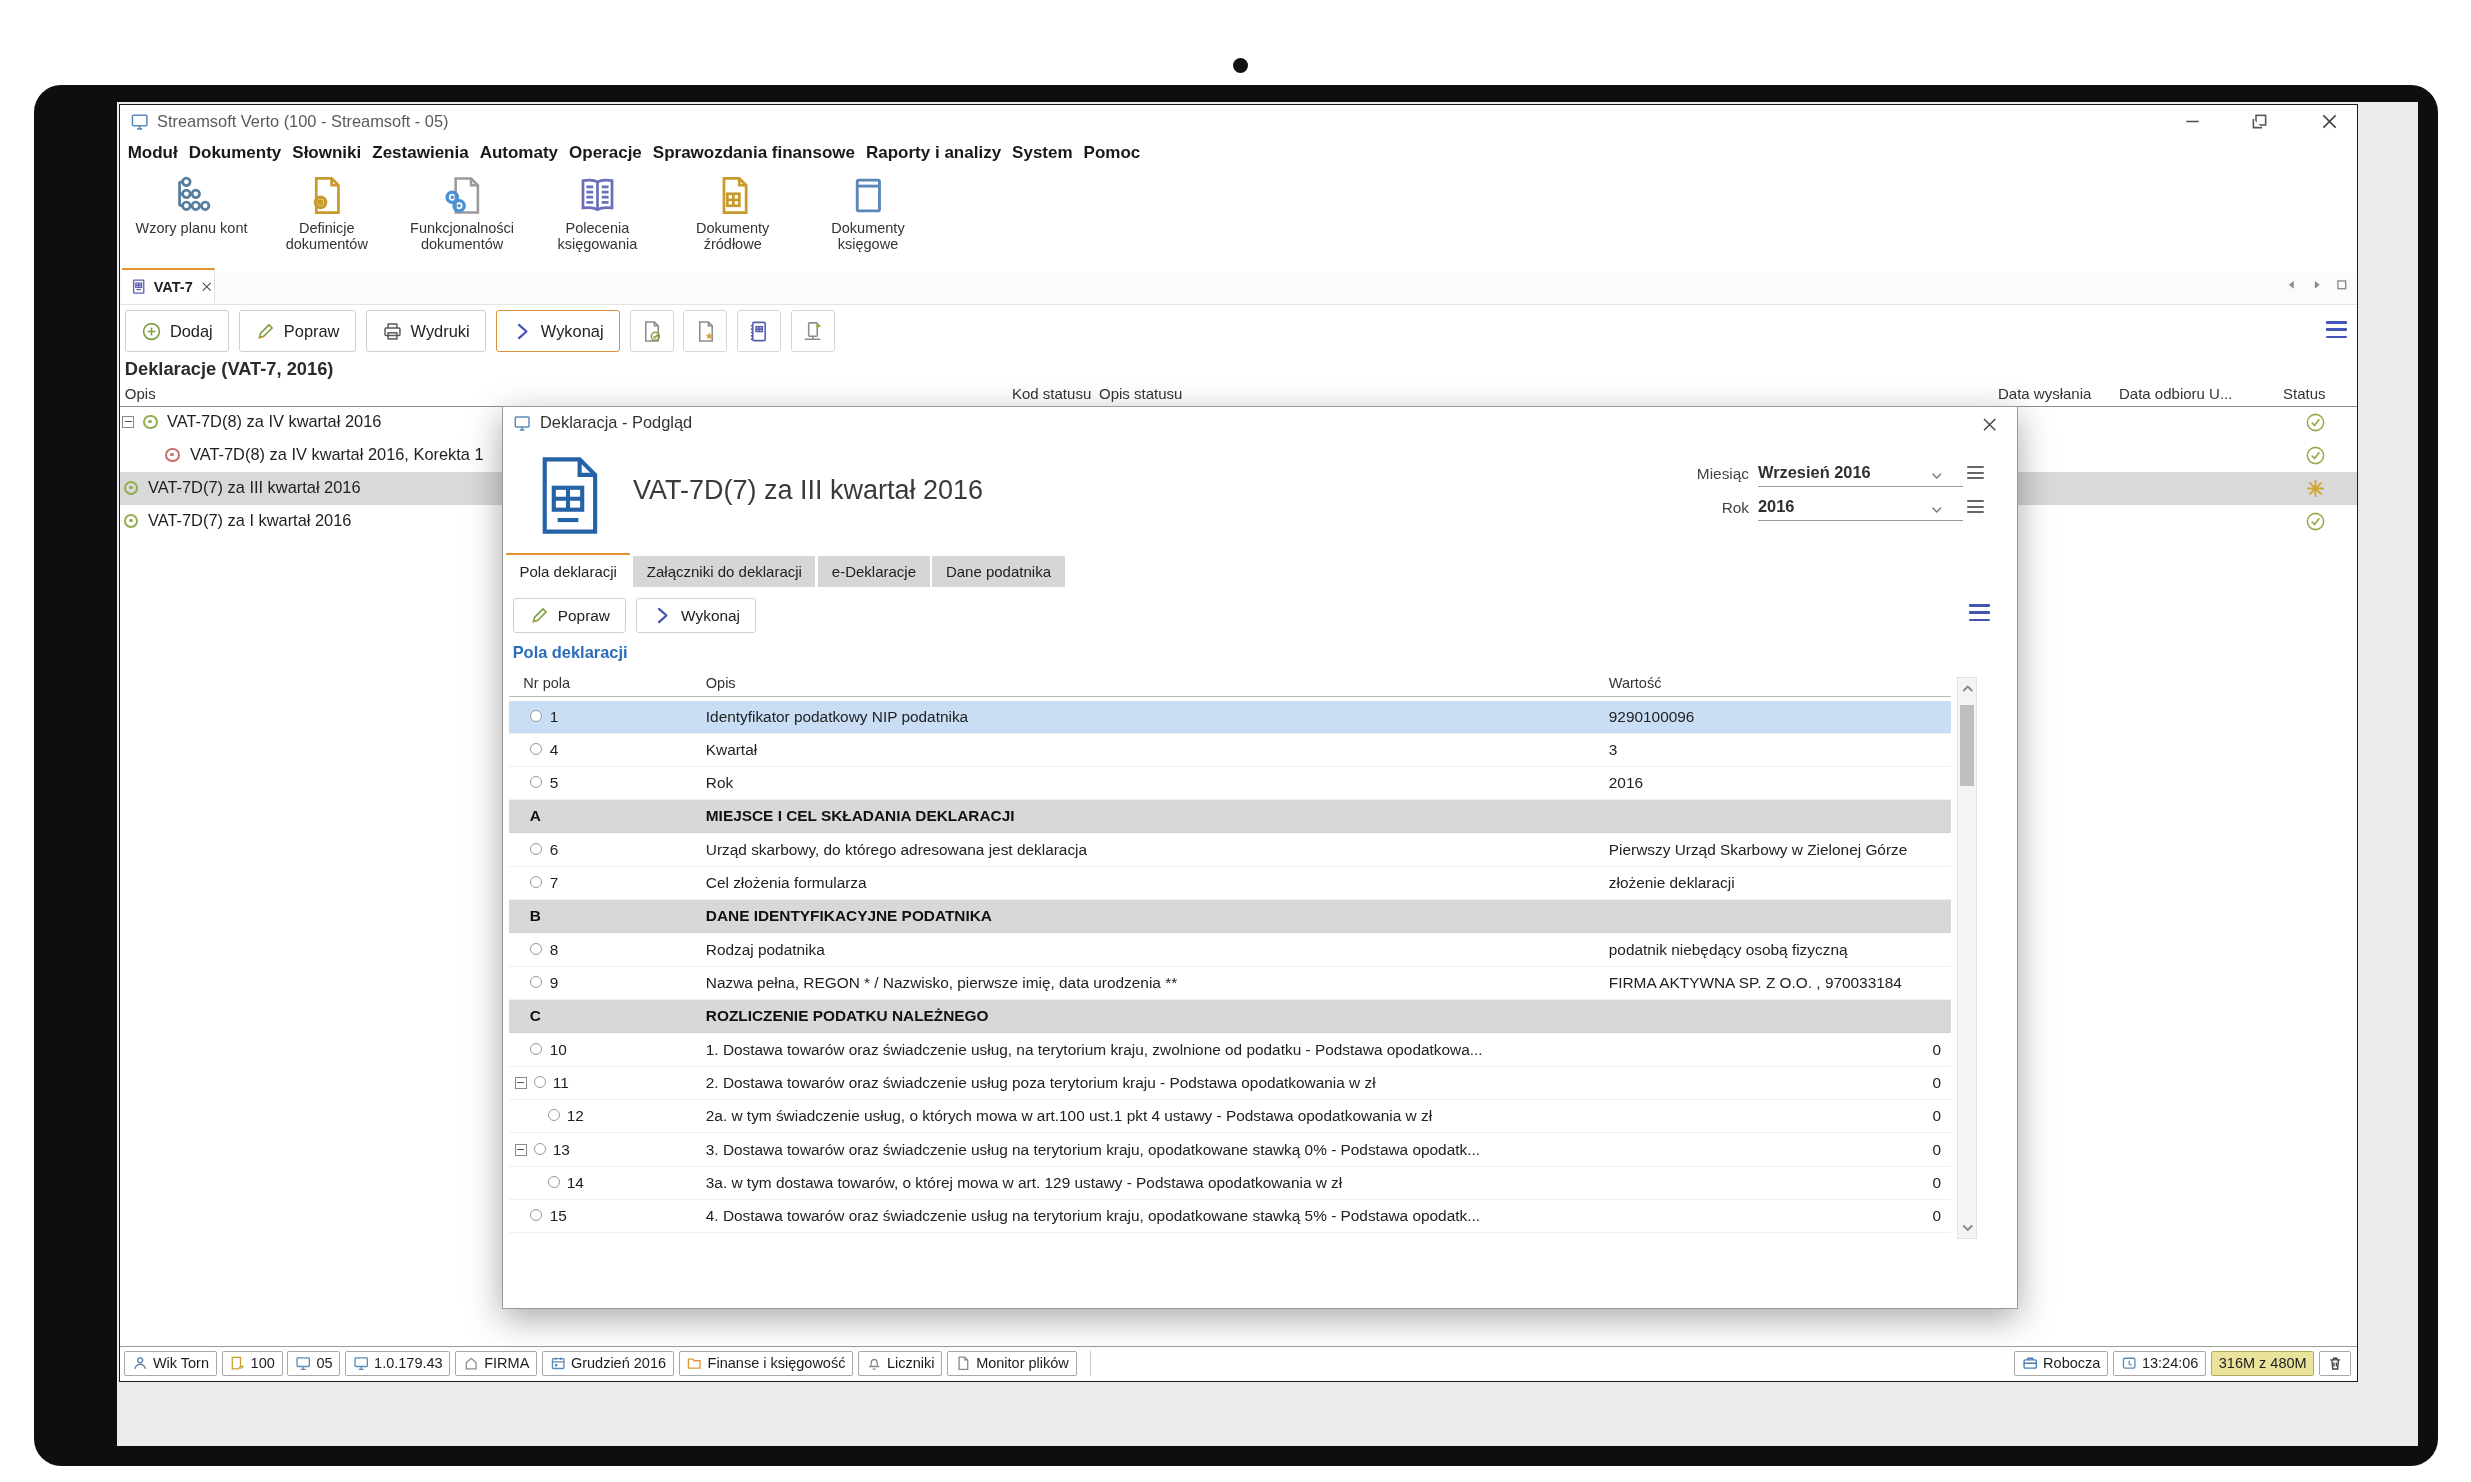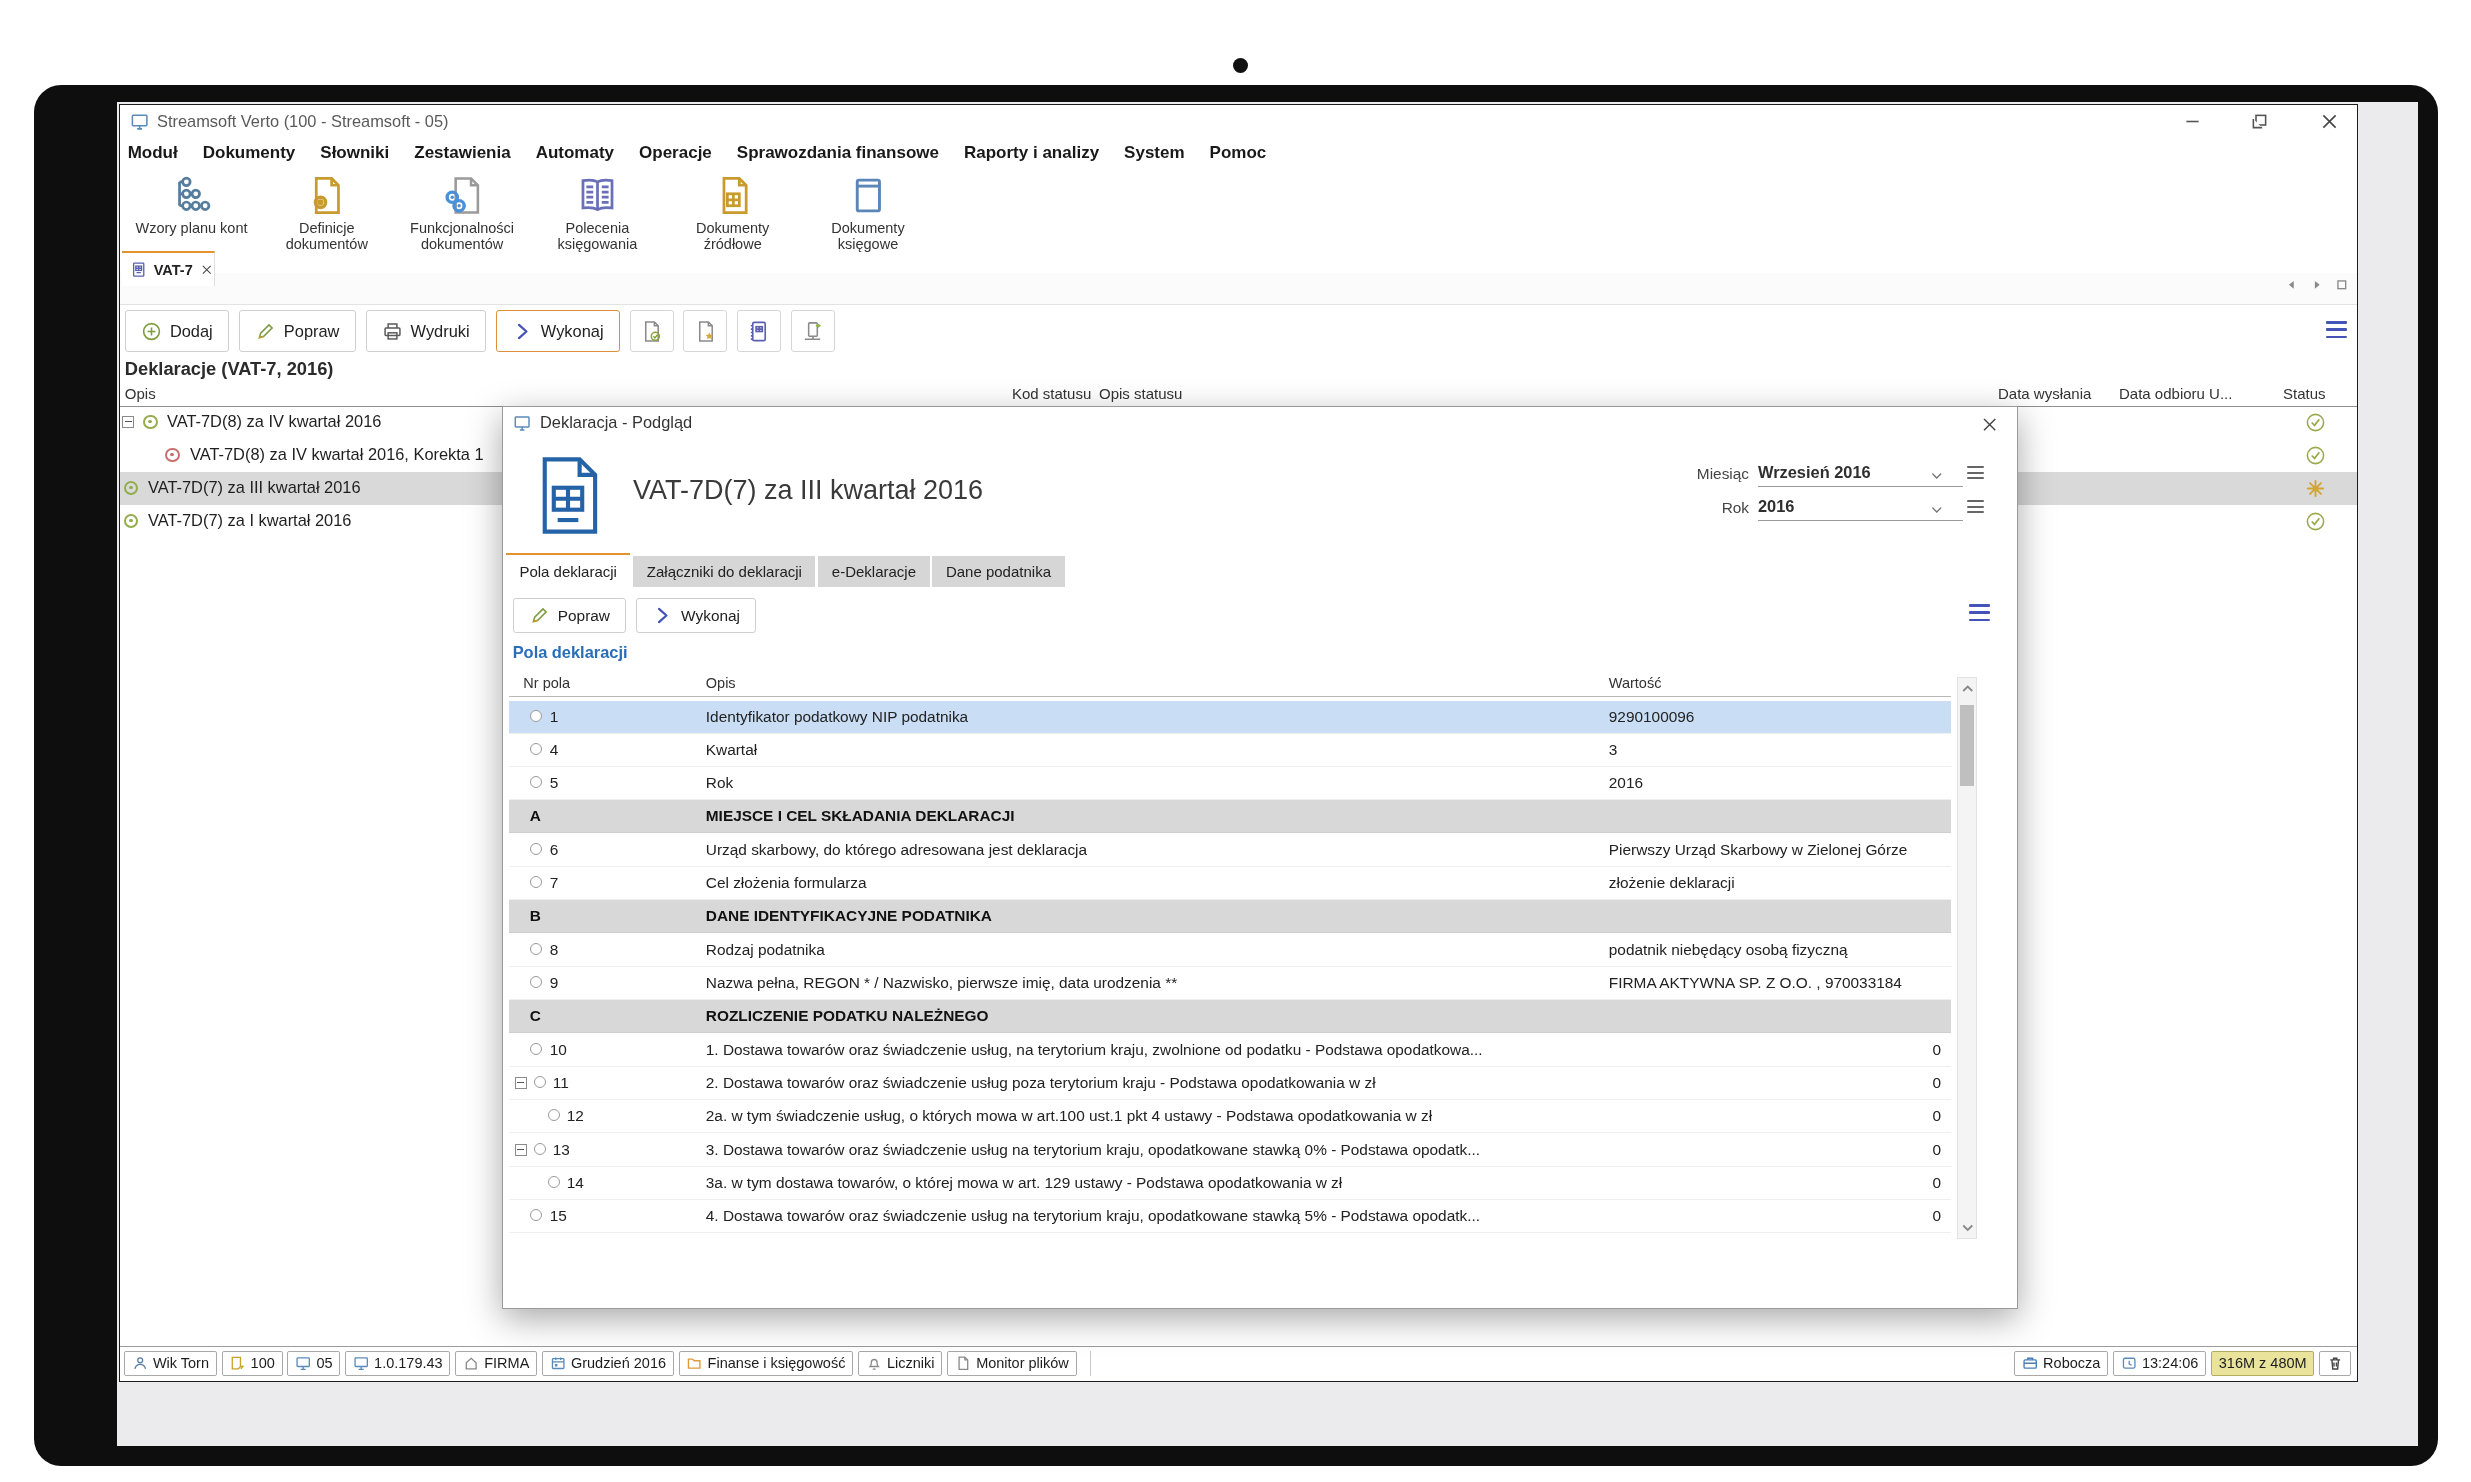--- a/index.html
+++ b/index.html
@@ -9,28 +9,28 @@
   .bezel{position:absolute;left:34px;top:85px;width:2404px;height:1381px;background:#0e0e0e;border-radius:27px;}
   .screen{position:absolute;left:117px;top:102px;width:2301px;height:1344px;background:#ebebed;}
   
   .window{position:absolute;left:119px;top:104px;width:2239px;height:1278px;background:#fff;
           border:1.9px solid #1c1c1c;box-sizing:border-box;}
   .titlebar{position:absolute;left:0;top:0;width:100%;height:33px;}
   .titlebar .app-icon{position:absolute;left:9.7px;top:6.8px;width:19.3px;height:19.3px;}
   .titlebar .title-text{position:absolute;left:37px;top:6.8px;font-size:16.4px;color:#5a5a5a;white-space:nowrap;}
   .winbtn{position:absolute;top:5.8px;width:21px;height:21px;}
   .wb-min{right:154px}.wb-max{right:87px}.wb-close{right:17.4px}
-  .menubar{position:absolute;left:7.7px;top:33px;height:29px;display:flex;gap:25px;align-items:center;}
+  .menubar{position:absolute;left:7.7px;top:33px;height:29px;display:flex;gap:11px;align-items:center;}
   .menu-item{font-size:17px;font-weight:600;color:#191919;white-space:nowrap;}
   .toolbar{position:absolute;left:13.5px;top:64px;height:102px;display:flex;gap:19.3px;}
   .tb-item{width:116px;display:flex;flex-direction:column;align-items:center;gap:3.9px;padding-top:5.8px;}
   .tb-item .ic{width:41px;height:41px;}
   .tb-item .lb{font-size:14.5px;color:#333;text-align:center;line-height:1.15;}
   .tabstrip{position:absolute;left:0;top:168px;width:100%;height:31px;background:#fbfbfb;border-bottom:1px solid #e3e3e3;}
-  .tab-active{position:absolute;left:1.9px;top:146px;width:93px;height:35px;background:#fff;border-top:2.9px solid #e2932e;
+  .tab-active{position:absolute;left:1.9px;top:163px;width:93px;height:35px;background:#fff;border-top:2.9px solid #e2932e;
               border-right:1px solid #e0e0e0;display:flex;align-items:center;gap:6.8px;padding-left:7.7px;box-sizing:border-box;}
   .tab-active .lbl{font-size:14.5px;font-weight:600;color:#222;}
   .tabnav{position:absolute;right:9.7px;top:174px;display:flex;gap:13.5px;align-items:center;}
   .actionbar{position:absolute;left:4.8px;top:203px;height:46px;display:flex;gap:9.7px;align-items:center;}
   .btn{height:42px;background:#fff;border:1px solid #cfcfcf;border-radius:2.9px;display:flex;align-items:center;
        gap:7.7px;padding:0 15.4px;font-size:16.4px;color:#222;box-sizing:border-box;}
   .btn .bic{width:21px;height:21px;}
   .btn.accent{border:1.9px solid #dd8f3d;}
   .sqbtn{width:44px;height:42px;background:#fff;border:1px solid #d6d6d6;border-radius:2.9px;display:flex;
          align-items:center;justify-content:center;box-sizing:border-box;}

